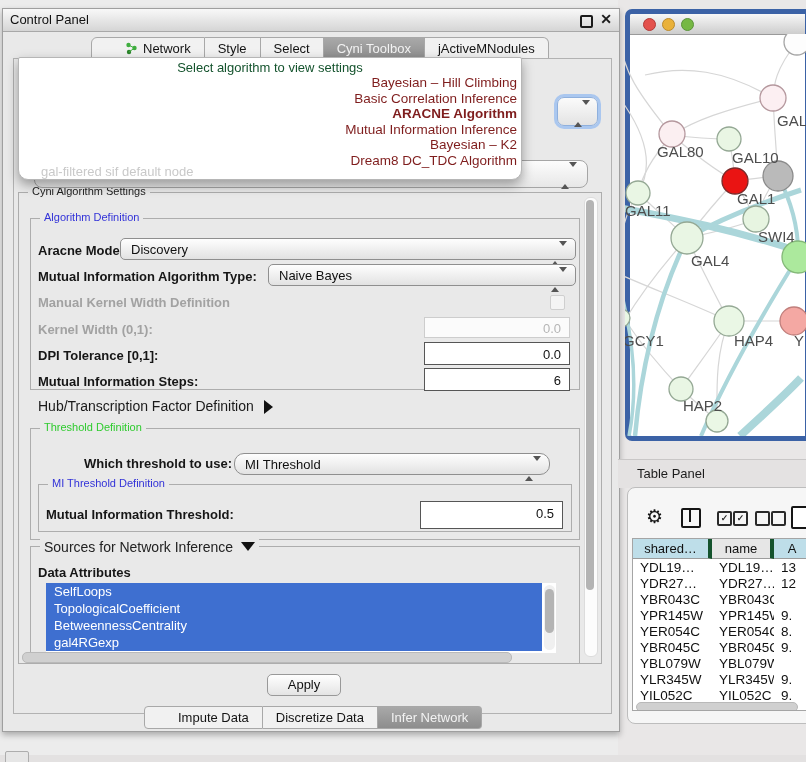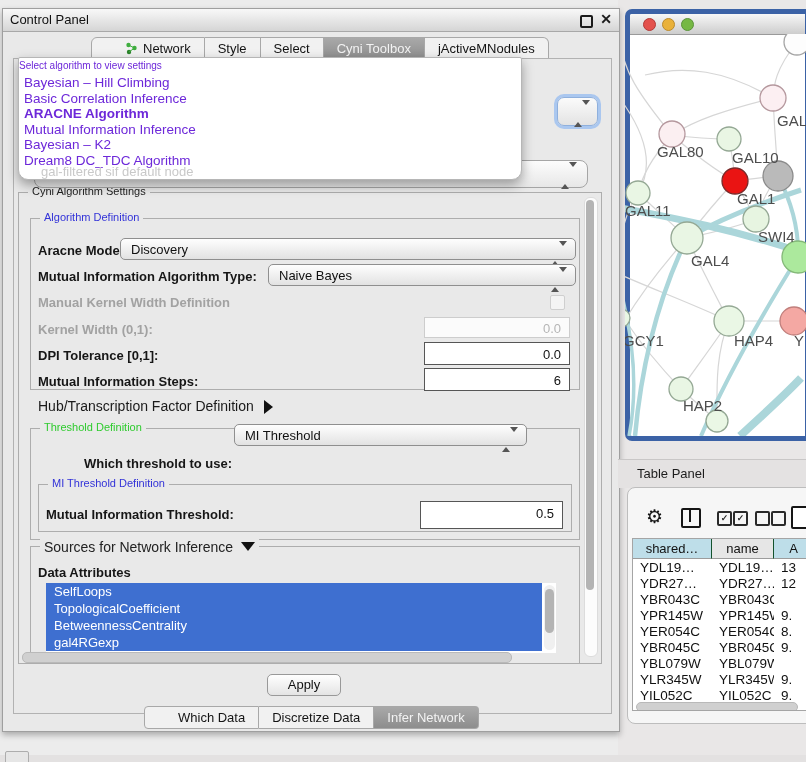--- a/index.html
+++ b/index.html
@@ -15,23 +15,23 @@
   .tabbar{display:flex;}
   #top-tabs{left:88px;top:28px;height:21px;}
   .tab{height:21px;line-height:21px;padding:0 13px;background:#f1f1f1;border:1px solid #a8a8a8;border-left:none;font-size:13px;color:#141414;display:flex;align-items:center;gap:5px;}
   .tab:first-child{border-left:1px solid #a8a8a8;border-radius:6px 0 0 0;padding-left:33px;}
   .tab:last-child{border-radius:0 6px 0 0;}
   .tab.sel{background:linear-gradient(#a9a9a9,#8d8d8d);color:#f3f3f3;}
   
   #content{left:10px;top:49px;width:597px;height:654px;border:1px solid #b2b2b2;background:#e9e9e9;}
   
   #popup{left:18px;top:57px;width:502px;height:121px;background:#fff;border:1px solid #b6b6b6;border-radius:2px 2px 10px 10px;box-shadow:0 5px 12px rgba(0,0,0,.35);z-index:10;}
-  #popup-ph{top:2px;left:0;right:0;font-size:10px;color:#6d28d9;}
+  #popup-ph{top:2px;left:0;right:0;text-align:center;font-size:13px;color:#14532d;}
   #popup-list{top:17px;left:5px;right:4px;}
-  .popup-item{font-size:13.5px;line-height:15.5px;color:#6d28d9;white-space:nowrap;}
+  .popup-item{font-size:13.5px;line-height:15.5px;color:#7f1d1d;white-space:nowrap;text-align:right;}
   .popup-item.bold{font-weight:700;}
   #popup-ghost{left:22px;top:106px;font-size:13px;color:#c9c9c9;white-space:nowrap;}
   
   #ghost-combo{left:34px;top:160px;width:552px;height:26px;border:1px solid #a5a5a5;border-radius:8px;background:linear-gradient(#fcfcfc,#e7e7e7);z-index:4;}
   #focus-combo{left:557px;top:97px;width:39px;height:27px;border:1px solid #8fb0dd;border-radius:7px;background:linear-gradient(#fbfbfb,#e3e3e3);box-shadow:0 0 0 3px #aac7ef;z-index:5;}
   
   .group{border:1px solid #adadad;}
   .gtitle{position:absolute;top:-8px;left:9px;background:#e9e9e9;padding:0 4px;font-size:11px;color:#222;white-space:nowrap;}
   .gtitle.blue{color:#3232d8;}
   .gtitle.green{color:#2ecb2e;}
@@ -68,21 +68,21 @@
   
   #tp-bar{left:618px;top:459px;width:188px;height:28px;background:#e4e2e2;border-top:1px solid #c9c7c7;}
   #tp-title{left:19px;top:0;line-height:28px;font-size:13px;color:#1d1d1d;}
   #tp-outer{left:627px;top:487px;width:179px;height:235px;background:#f6f6f6;border:1px solid #bdbdbd;border-radius:8px 0 0 8px;}
   .tool-gear{font-size:19px;color:#151515;line-height:19px;}
   .tool-cols{width:16px;height:16px;border:2px solid #151515;border-radius:2px;}
   .tool-cols:before{content:"";position:absolute;left:6px;top:0;width:2px;height:12px;background:#151515;}
   .cbx{width:11px;height:11px;border:2px solid #2a2a2a;border-radius:2px;font-size:9px;line-height:10px;text-align:center;color:#2a2a2a;font-weight:700;}
   .tool-page{width:15px;height:19px;border:2px solid #151515;border-radius:2px;background:#fff;}
   #tbl-frame{left:632px;top:538px;width:174px;height:171px;border:1px solid #a5a5a5;background:#fff;overflow:hidden;}
-  .hcell{position:absolute;top:0;height:20px;line-height:20px;font-size:13px;color:#111;text-align:center;border-right:1px solid #14532d;border-bottom:1px solid #9c9c9c;box-sizing:border-box;}
+  .hcell{position:absolute;top:0;height:20px;line-height:20px;font-size:13px;color:#111;text-align:center;border-right:4px solid #14532d;border-bottom:1px solid #9c9c9c;box-sizing:border-box;}
   .hcell.sel{background:#bedee9;}
   .hcell.norm{background:#e6e6e6;}
   #table-rows{position:absolute;left:0;top:21px;width:174px;height:140px;overflow:hidden;}
   .trow{height:16px;line-height:16px;font-size:13.5px;color:#111;white-space:nowrap;display:flex;}
   .tcell{padding-left:7px;box-sizing:border-box;overflow:hidden;}
   #bottom-strip{left:0;top:755px;width:806px;height:7px;background:#e3e1e1;}
   #corner-btn{left:5px;top:751px;width:22px;height:11px;background:#e6e6e6;border:1px solid #adadad;border-radius:2px;}
   svg{display:block;}
 </style>
 </head>
@@ -181,21 +181,21 @@
   <div class="abs field" style="left:424px;top:368px;width:146px;height:23px;line-height:23px;">6</div>
 
   <div class="abs plain" style="left:38px;top:398px;">
     <span>Hub/Transcription Factor Definition</span><span class="tri-right"></span>
   </div>
 
   <div class="abs group" style="left:30px;top:428px;width:548px;height:110px;">
     <div class="gtitle green">Threshold Definition</div>
   </div>
   <div class="abs lbl" style="left:84px;top:456px;">Which threshold to use:</div>
-  <div class="abs combo" style="left:234px;top:424px;width:293px;">
+  <div class="abs combo" style="left:234px;top:453px;width:316px;border-radius:10px;">
     <span>MI Threshold</span>
     <span class="arrows"><span class="arr-up"></span><span class="arr-dn"></span></span>
   </div>
   <div class="abs group" style="left:38px;top:484px;width:532px;height:46px;">
     <div class="gtitle blue">MI Threshold Definition</div>
   </div>
   <div class="abs lbl" style="left:46px;top:507px;">Mutual Information Threshold:</div>
   <div class="abs field" style="left:420px;top:501px;width:143px;height:28px;line-height:23px;">0.5</div>
 
   <div class="abs group" style="left:30px;top:546px;width:548px;height:116px;border-bottom:none;">
@@ -209,21 +209,21 @@
   <div class="attr-item">SelfLoops</div>
       <div class="attr-item">TopologicalCoefficient</div>
       <div class="attr-item">BetweennessCentrality</div>
       <div class="attr-item">gal4RGexp</div>
     </div>
   <div class="abs hthumb" style="left:22px;top:652px;width:488px;height:9px;"></div>
 
   <div class="abs btn" style="left:267px;top:674px;width:72px;height:20px;line-height:20px;">Apply</div>
   <div class="abs tabbar" style="left:144px;top:706px;height:21px;">
     <div class="tab" style="border-radius:4px 0 0 4px;">
-        <span>Which Data</span>
+        <span>Impute Data</span>
       </div>
     <div class="tab">
         <span>Discretize Data</span>
       </div>
     <div class="tab sel" style="border-radius:0 4px 4px 0;">
         <span>Infer Network</span>
       </div>
   </div>
 
   <div class="abs" id="netwin">

